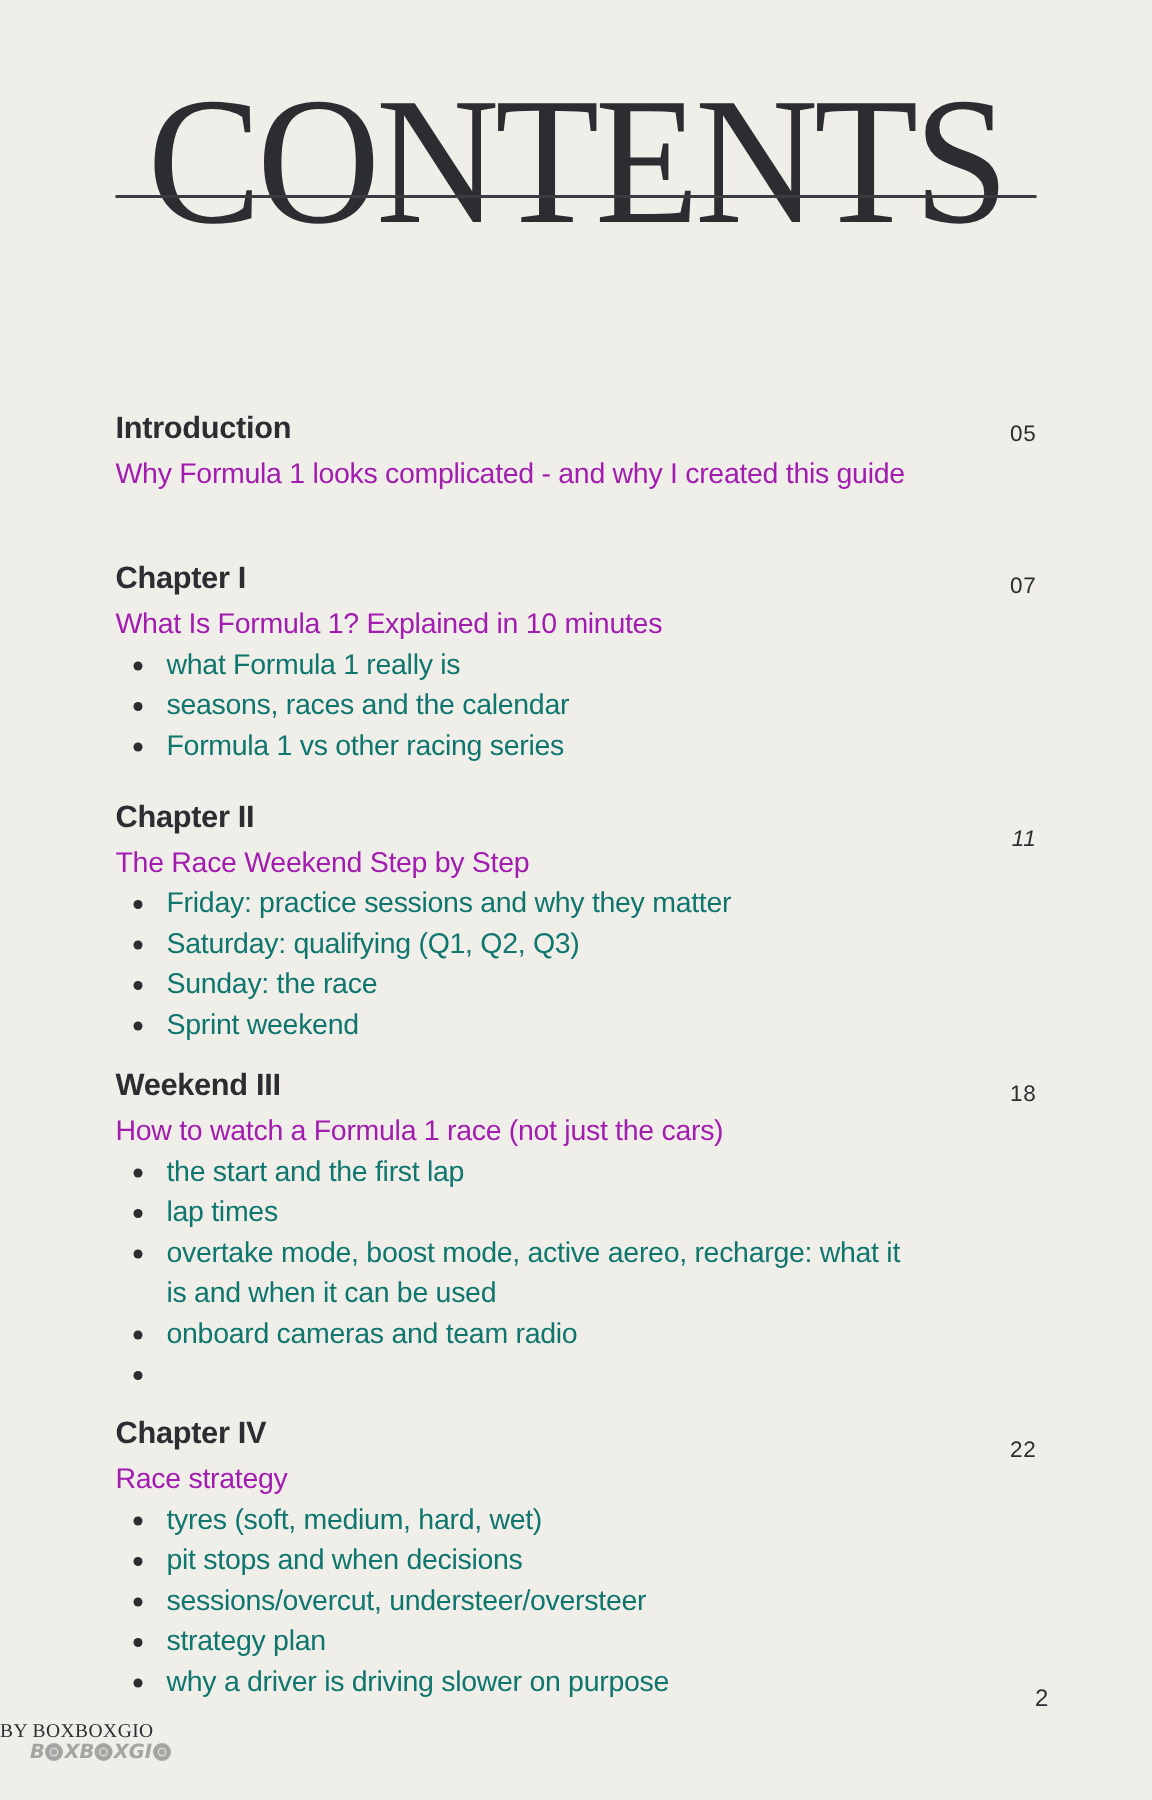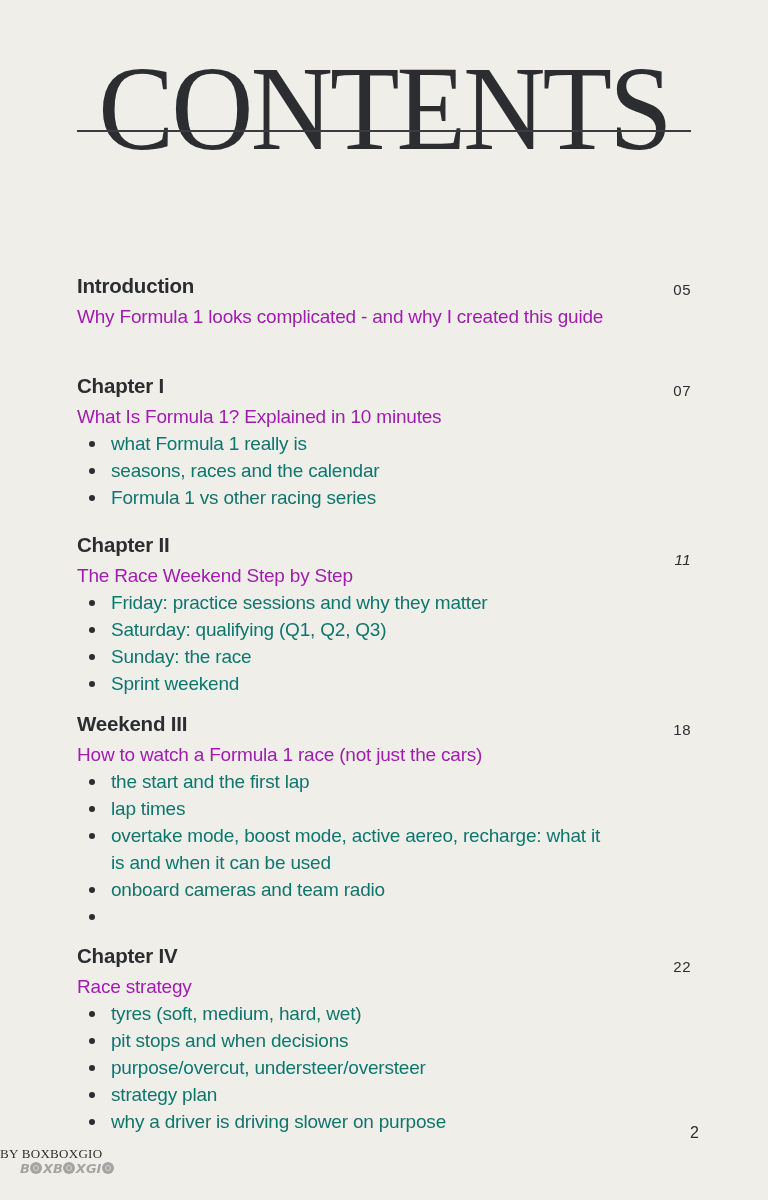--- a/index.html
+++ b/index.html
@@ -125,21 +125,21 @@
     </ul>
     <div class="page-num" style="top:9px;">18</div>
   </div>
 
   <div class="entry" style="top:913px;">
     <div class="entry-heading">Chapter IV</div>
     <div class="entry-sub">Race strategy</div>
     <ul class="entry-list">
       <li><span class="dot"></span><span>tyres (soft, medium, hard, wet)</span></li>
       <li><span class="dot"></span><span>pit stops and when decisions</span></li>
-      <li><span class="dot"></span><span>purpose/overcut, understeer/oversteer</span></li>
+      <li><span class="dot"></span><span>sessions/overcut, understeer/oversteer</span></li>
       <li><span class="dot"></span><span>strategy plan</span></li>
       <li><span class="dot"></span><span>why a driver is driving slower on purpose</span></li>
     </ul>
     <div class="page-num" style="top:14px;">22</div>
   </div>
 </div>
 
 <div class="footer-page">2</div>
 <div class="footer-by">BY BOXBOXGIO</div>
 <div class="logo">

